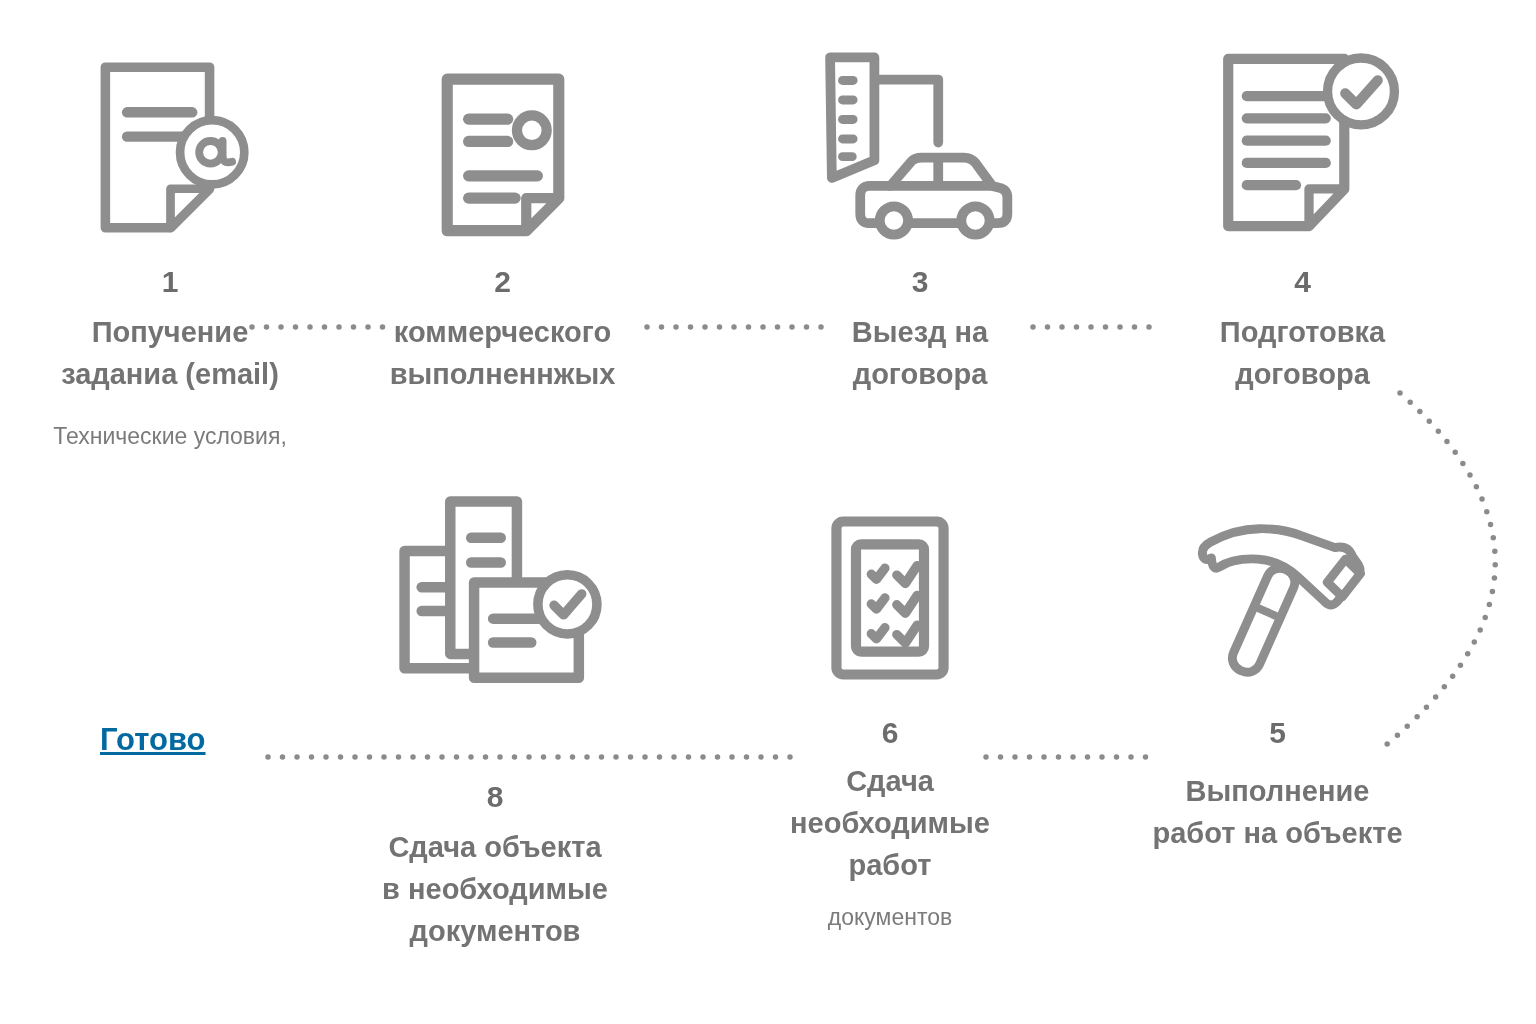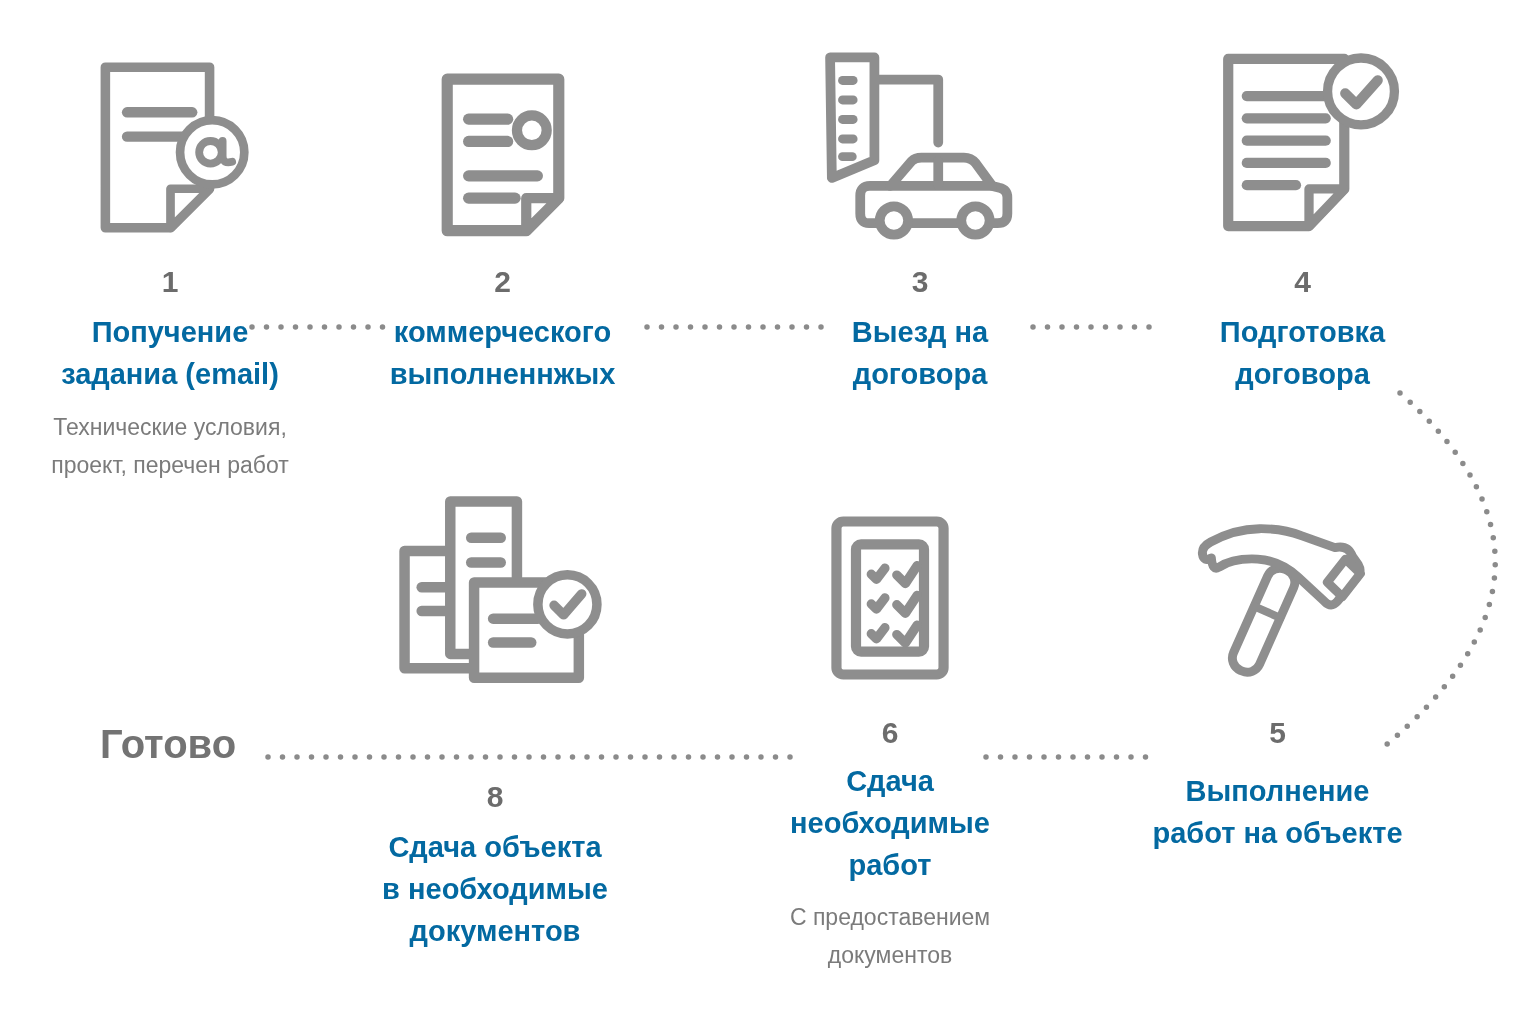--- a/index.html
+++ b/index.html
@@ -4,23 +4,23 @@
 <style>
   html,body{margin:0;padding:0;background:#fff;}
   .canvas{
     position:relative;width:1536px;height:1024px;background:#fff;overflow:hidden;
     font-family:"Liberation Sans","DejaVu Sans",sans-serif;
   }
   .connectors{position:absolute;left:0;top:0;width:1536px;height:1024px;pointer-events:none;}
   .step{position:absolute;text-align:center;}
   .icon-box{display:flex;align-items:flex-end;justify-content:center;}
   .step-num{font-size:30px;font-weight:700;color:#6c6c6c;line-height:34px;}
-  .step-title{font-size:29px;font-weight:700;color:#0369a1;line-height:42px;margin-top:12px;}
-  .step-note{font-size:23px;font-weight:400;color:#7b7b7b;line-height:38px;margin-top:13px;}
-  .done-label{position:absolute;left:100px;top:722px;font-size:40px;font-weight:700;color:#737373;}
+  .step-title{font-size:29px;font-weight:700;color:#737373;line-height:42px;margin-top:12px;}
+  .step-note{font-size:23px;font-weight:400;color:#7b7b7b;line-height:38px;margin-top:22px;}
+  .done-label{position:absolute;left:100px;top:722px;font-size:31px;font-weight:700;color:#0369a1;text-decoration:underline;}
   .ic{fill:#ffffff;stroke:#8e8e8e;stroke-linejoin:round;stroke-linecap:round;}
   .ln{fill:none;stroke:#8e8e8e;stroke-linejoin:round;stroke-linecap:round;}
   svg{display:block;}
 </style>
 </head>
 <body>
 
 <div class="canvas">
 
   <svg class="connectors" width="1536" height="1024" viewBox="0 0 1536 1024">
@@ -46,21 +46,20 @@
         <path class="ln" stroke-width="9" d="M 155,95 V 112 Q 155,122 166,119"></path>
       </svg>
     </div>
     <div class="step-num" style="margin-top:25px;">1</div>
     <div class="step-title">
       <div>Попучение</div>
       <div>заданиа (email)</div>
     </div>
     <div class="step-note">
       <div>Технические условия,</div>
-      <div>проект, перечен работ</div>
     </div>
   </div>
 
   <div class="step" style="left:355px;top:48px;width:295px;">
     <div class="icon-box" style="height:192px;">
       <svg width="140" height="172" viewBox="0 0 150 185">
         <path class="ic" stroke-width="12" d="M 15,12 H 135 V 140 L 100,175 H 15 Z"></path>
         <path class="ic" stroke-width="11" d="M 100,175 V 140 H 135 Z"></path>
         <path class="ln" stroke-width="12" d="M 38,55 H 80"></path>
         <path class="ln" stroke-width="12" d="M 38,79 H 80"></path>
@@ -166,21 +165,20 @@
         </g>
       </svg>
     </div>
     <div class="step-num" style="margin-top:33px;">6</div>
     <div class="step-title" style="margin-top:10px;">
       <div>Сдача</div>
       <div>необходимые</div>
       <div>работ</div>
     </div>
     <div class="step-note" style="margin-top:12px;">
-      <div>С предоставением</div>
       <div>документов</div>
     </div>
   </div>
 
   <div class="step" style="left:1080px;top:492px;width:395px;">
     <div class="icon-box" style="height:196px;">
       <svg width="200" height="196" viewBox="0 0 210 220">
         <g transform="rotate(24 105 115)">
           <rect class="ic" stroke-width="10" x="86" y="86" width="32" height="124" rx="15"></rect>
           <path class="ln" stroke-width="9" d="M 86,138 H 118"></path>

